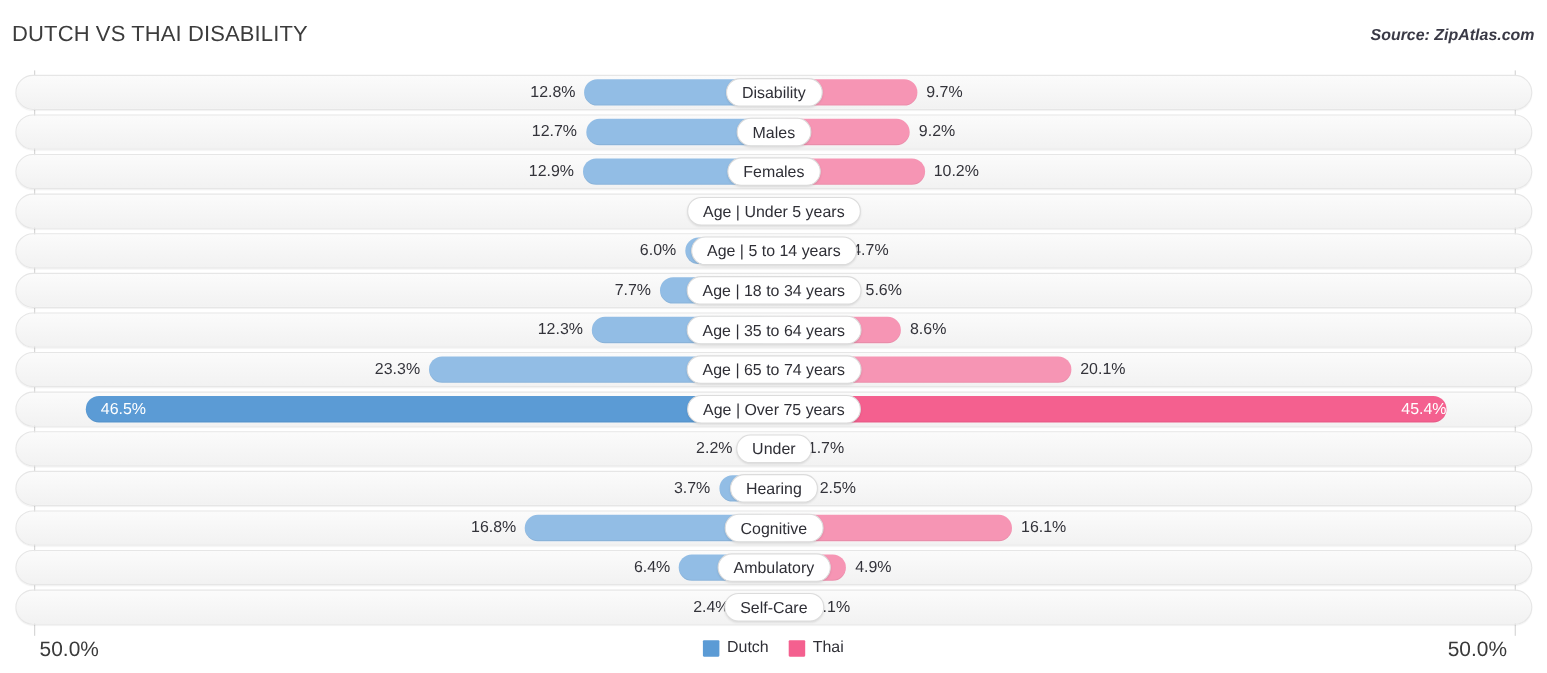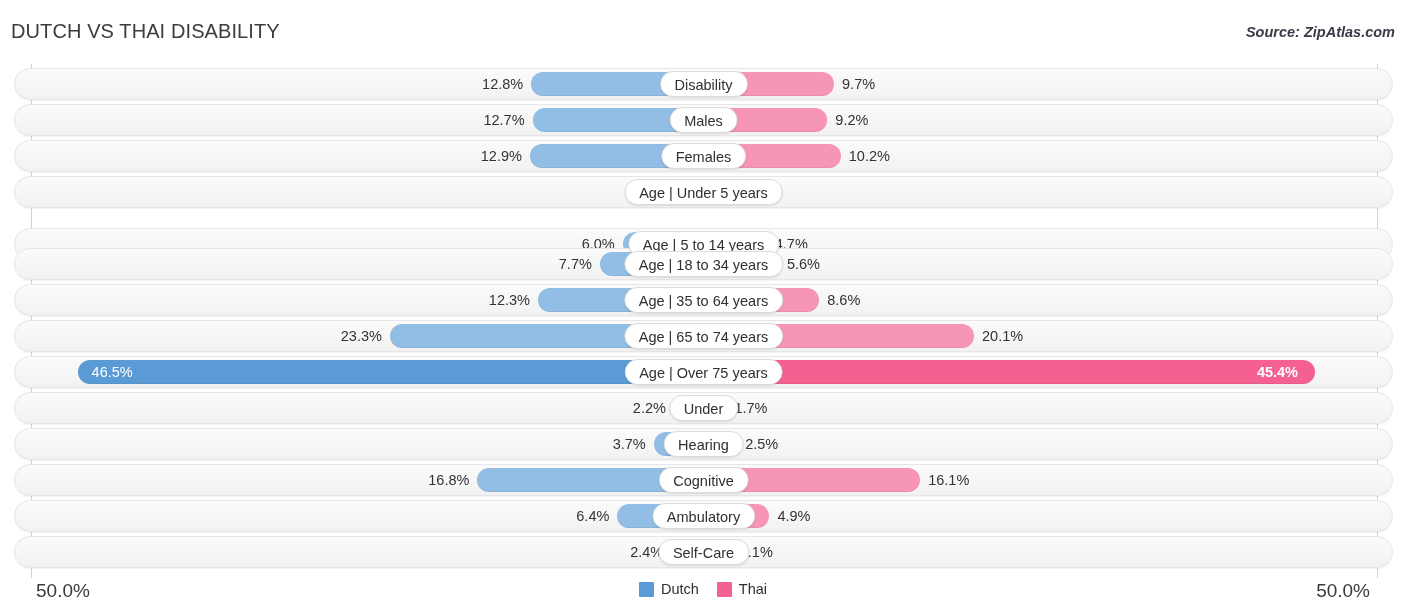--- a/index.html
+++ b/index.html
@@ -153,21 +153,21 @@
           <div class="pill">Females</div>
         </div>
         <div class="row" style="top: 112px;">
           <div class="track"></div>
           <div class="bar left" style="width: 22.882px; background: rgb(168, 203, 235);"></div>
           <div class="bar right" style="width: 14.806px; background: rgb(249, 174, 197);"></div>
           <div class="val left" style="margin-right: 22.882px;">1.7%</div>
           <div class="val right" style="margin-left: 14.806px;">1.1%</div>
           <div class="pill">Age | Under 5 years</div>
         </div>
-        <div class="row" style="top: 164px;">
+        <div class="row" style="top: 148px;">
           <div class="track"></div>
           <div class="bar left" style="width: 80.76px; background: rgb(146, 189, 229);"></div>
           <div class="bar right" style="width: 63.262px; background: rgb(246, 149, 180);"></div>
           <div class="val left" style="margin-right: 80.76px;">6.0%</div>
           <div class="val right" style="margin-left: 63.262px;">4.7%</div>
           <div class="pill">Age | 5 to 14 years</div>
         </div>
         <div class="row" style="top: 184px;">
           <div class="track"></div>
           <div class="bar left" style="width: 103.642px; background: rgb(146, 189, 229);"></div>
@@ -190,21 +190,21 @@
           <div class="bar right" style="width: 270.546px; background: rgb(246, 149, 180);"></div>
           <div class="val left" style="margin-right: 313.618px;">23.3%</div>
           <div class="val right" style="margin-left: 270.546px;">20.1%</div>
           <div class="pill">Age | 65 to 74 years</div>
         </div>
         <div class="row" style="top: 292px;">
           <div class="track"></div>
           <div class="bar left" style="width: 625.89px; background: rgb(91, 155, 213);"></div>
           <div class="bar right" style="width: 611.084px; background: rgb(244, 96, 143);"></div>
           <div class="val left inside" style="margin-right: 0px; padding-right: 0px; text-align: left; right: auto; left: 77.61px;">46.5%</div>
-          <div class="val right inside" style="margin-left: 0px; padding-left: 0px; text-align: center; left: auto; right: 95px; font-weight: bold;">45.4%</div>
+          <div class="val right inside" style="margin-left: 0px; padding-left: 0px; text-align: center; left: auto; right: 78px;">45.4%</div>
           <div class="pill">Age | Over 75 years</div>
         </div>
         <div class="row" style="top: 328px;">
           <div class="track"></div>
           <div class="bar left" style="width: 29.612px; background: rgb(168, 203, 235);"></div>
           <div class="bar right" style="width: 22.882px; background: rgb(249, 174, 197);"></div>
           <div class="val left" style="margin-right: 29.612px;">2.2%</div>
           <div class="val right" style="margin-left: 22.882px;">1.7%</div>
           <div class="pill">Under</div>
         </div>

